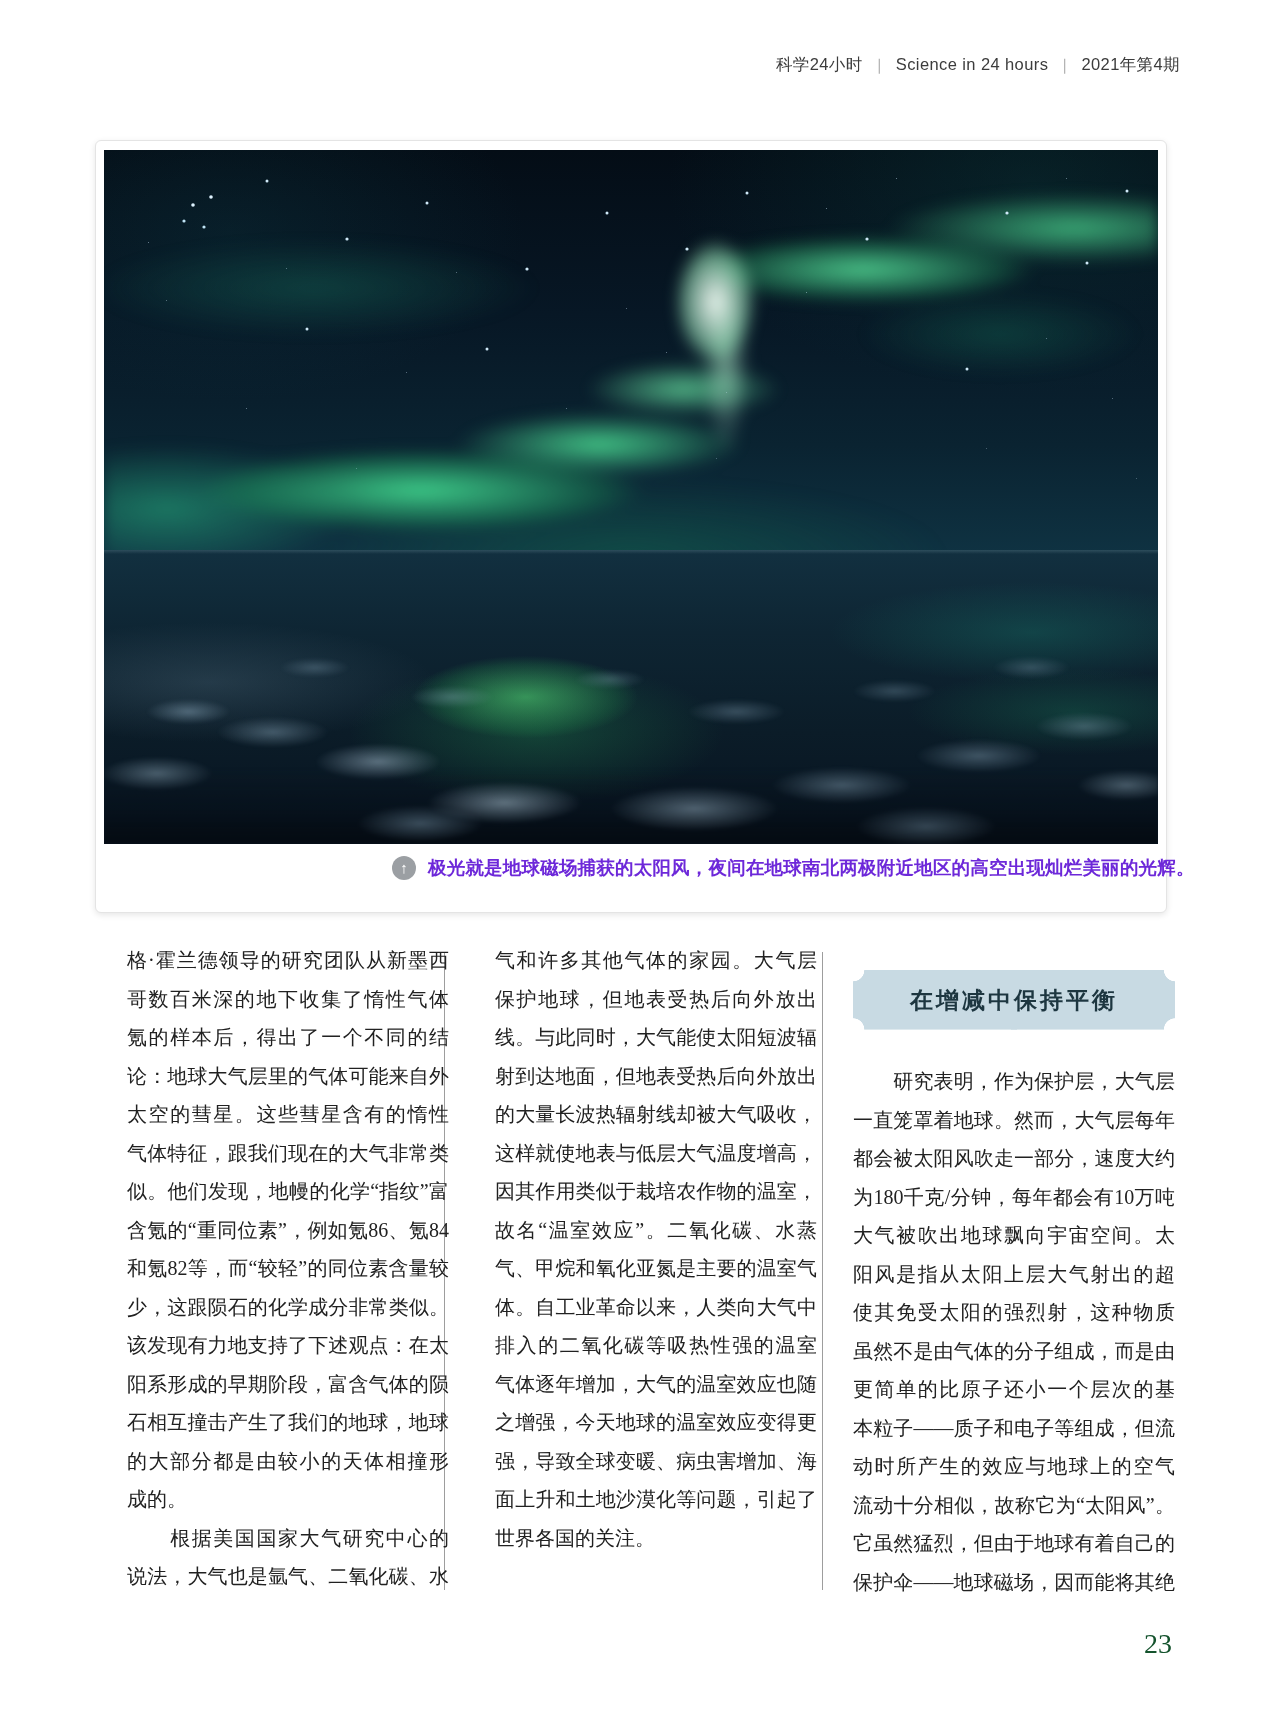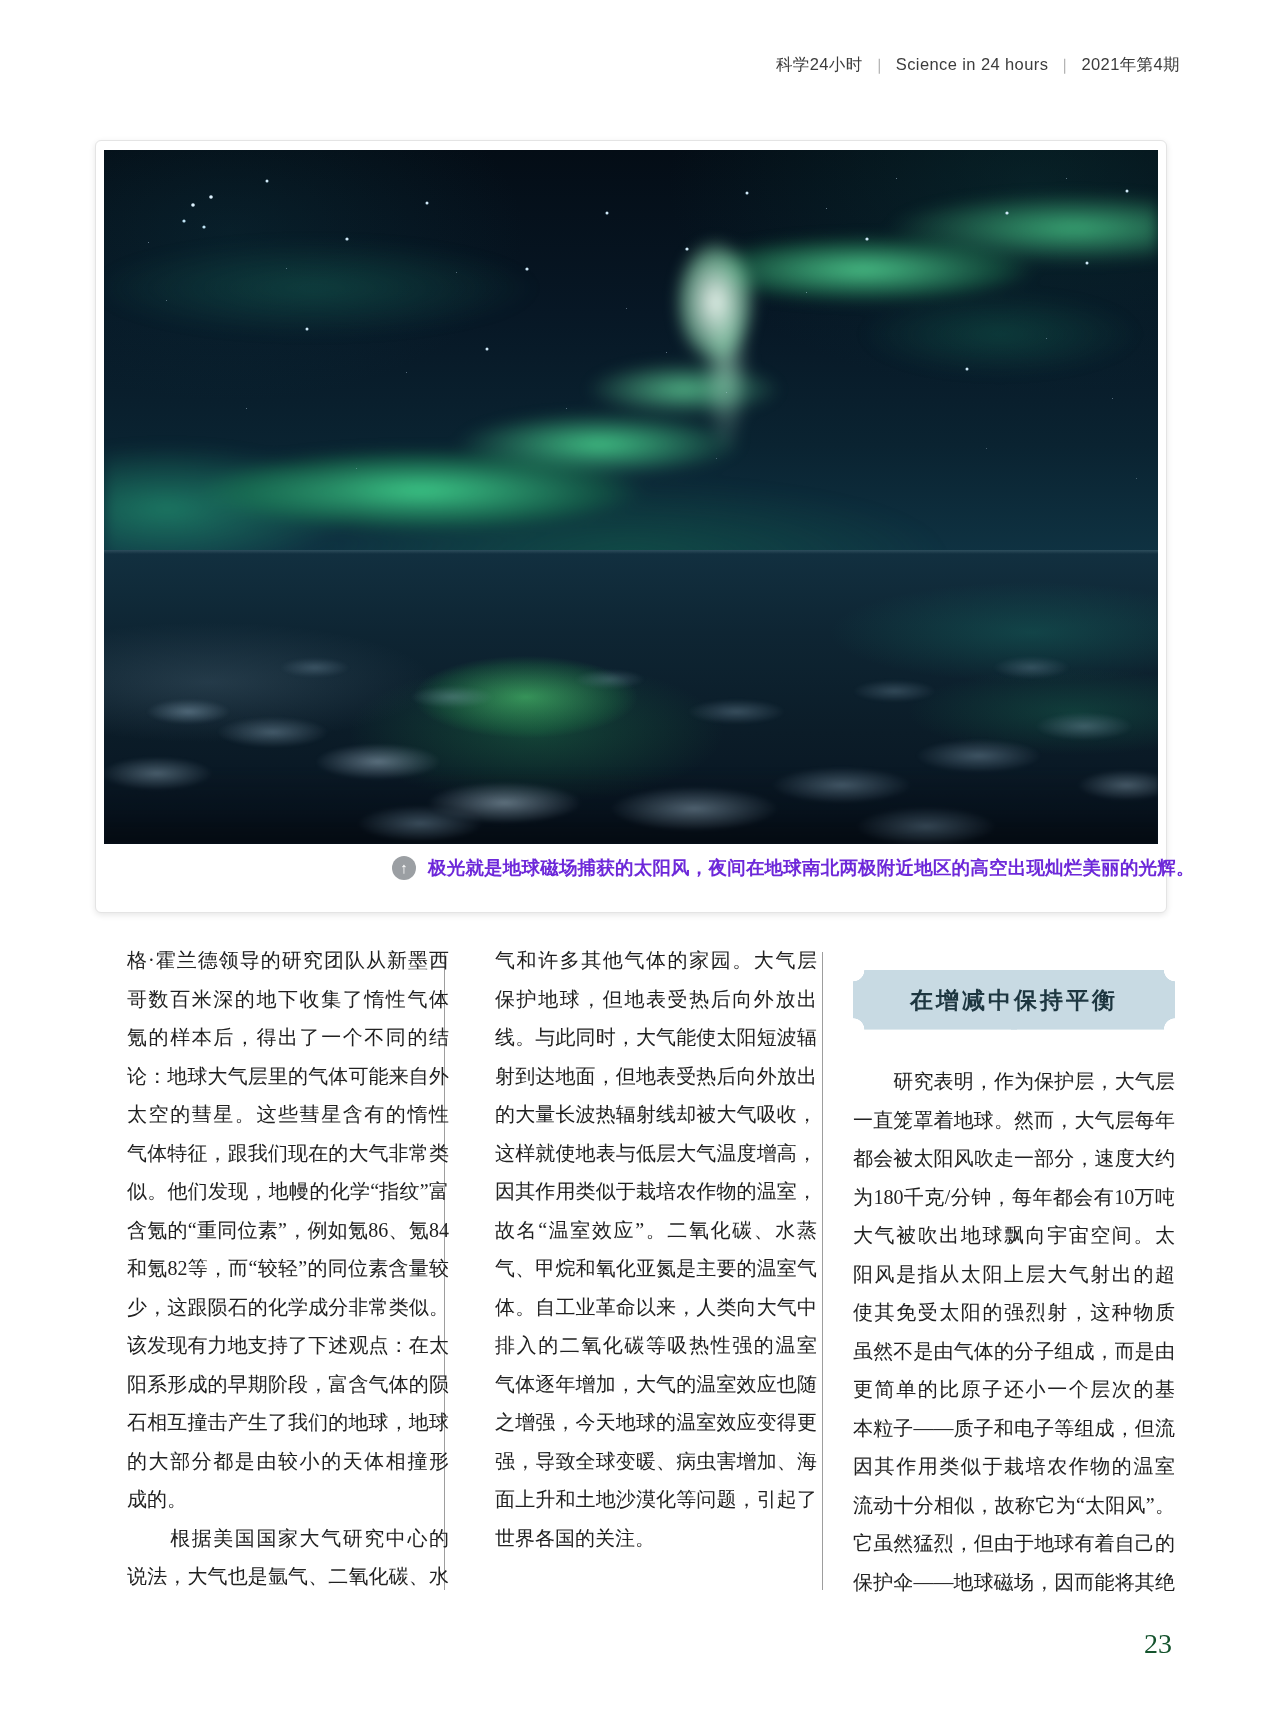--- a/index.html
+++ b/index.html
@@ -198,19 +198,19 @@
     <div class="tline">　　研究表明，作为保护层，大气层</div>
     <div class="tline">一直笼罩着地球。然而，大气层每年</div>
     <div class="tline">都会被太阳风吹走一部分，速度大约</div>
     <div class="tline">为180千克/分钟，每年都会有10万吨</div>
     <div class="tline">大气被吹出地球飘向宇宙空间。太</div>
     <div class="tline">阳风是指从太阳上层大气射出的超</div>
     <div class="tline">使其免受太阳的强烈射，这种物质</div>
     <div class="tline">虽然不是由气体的分子组成，而是由</div>
     <div class="tline">更简单的比原子还小一个层次的基</div>
     <div class="tline">本粒子——质子和电子等组成，但流</div>
-    <div class="tline">因其作用类似于栽培农作物的温室</div>
+    <div class="tline">动时所产生的效应与地球上的空气</div>
     <div class="tline">流动十分相似，故称它为“太阳风”。</div>
     <div class="tline">它虽然猛烈，但由于地球有着自己的</div>
     <div class="tline">保护伞——地球磁场，因而能将其绝</div>
   </div>
 
 <div class="pagenum">23</div>
 
 </body></html>

